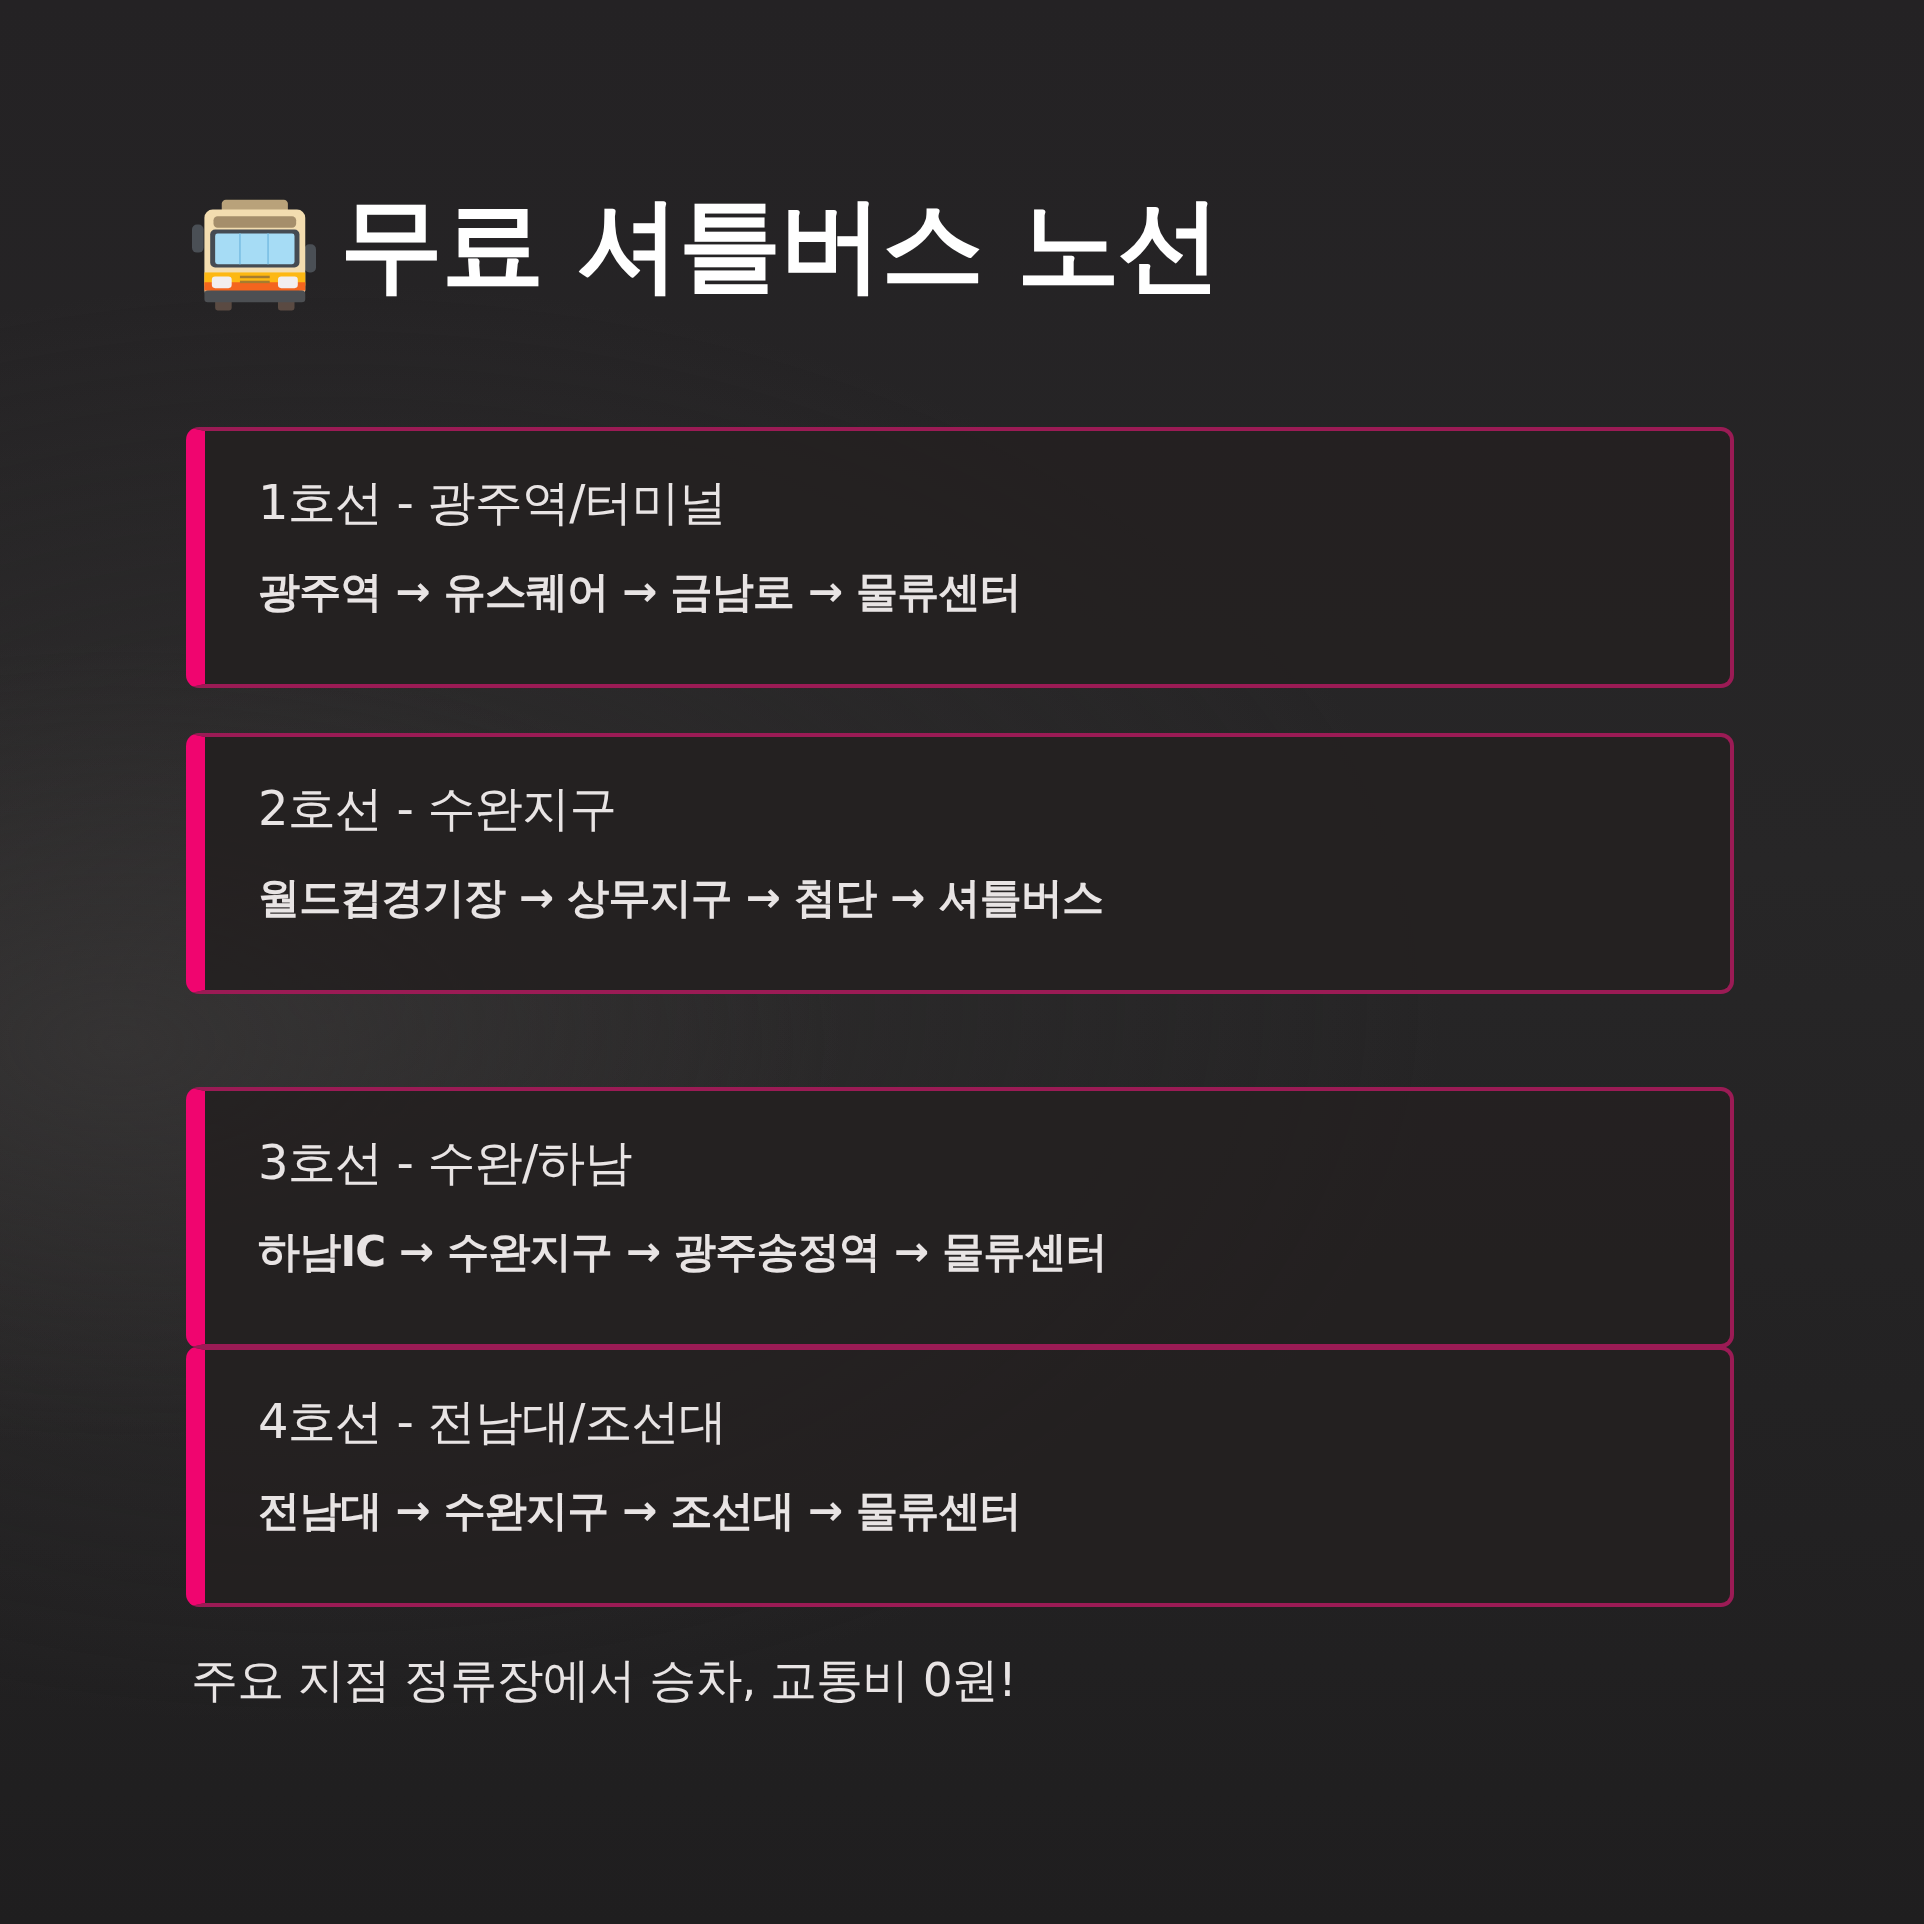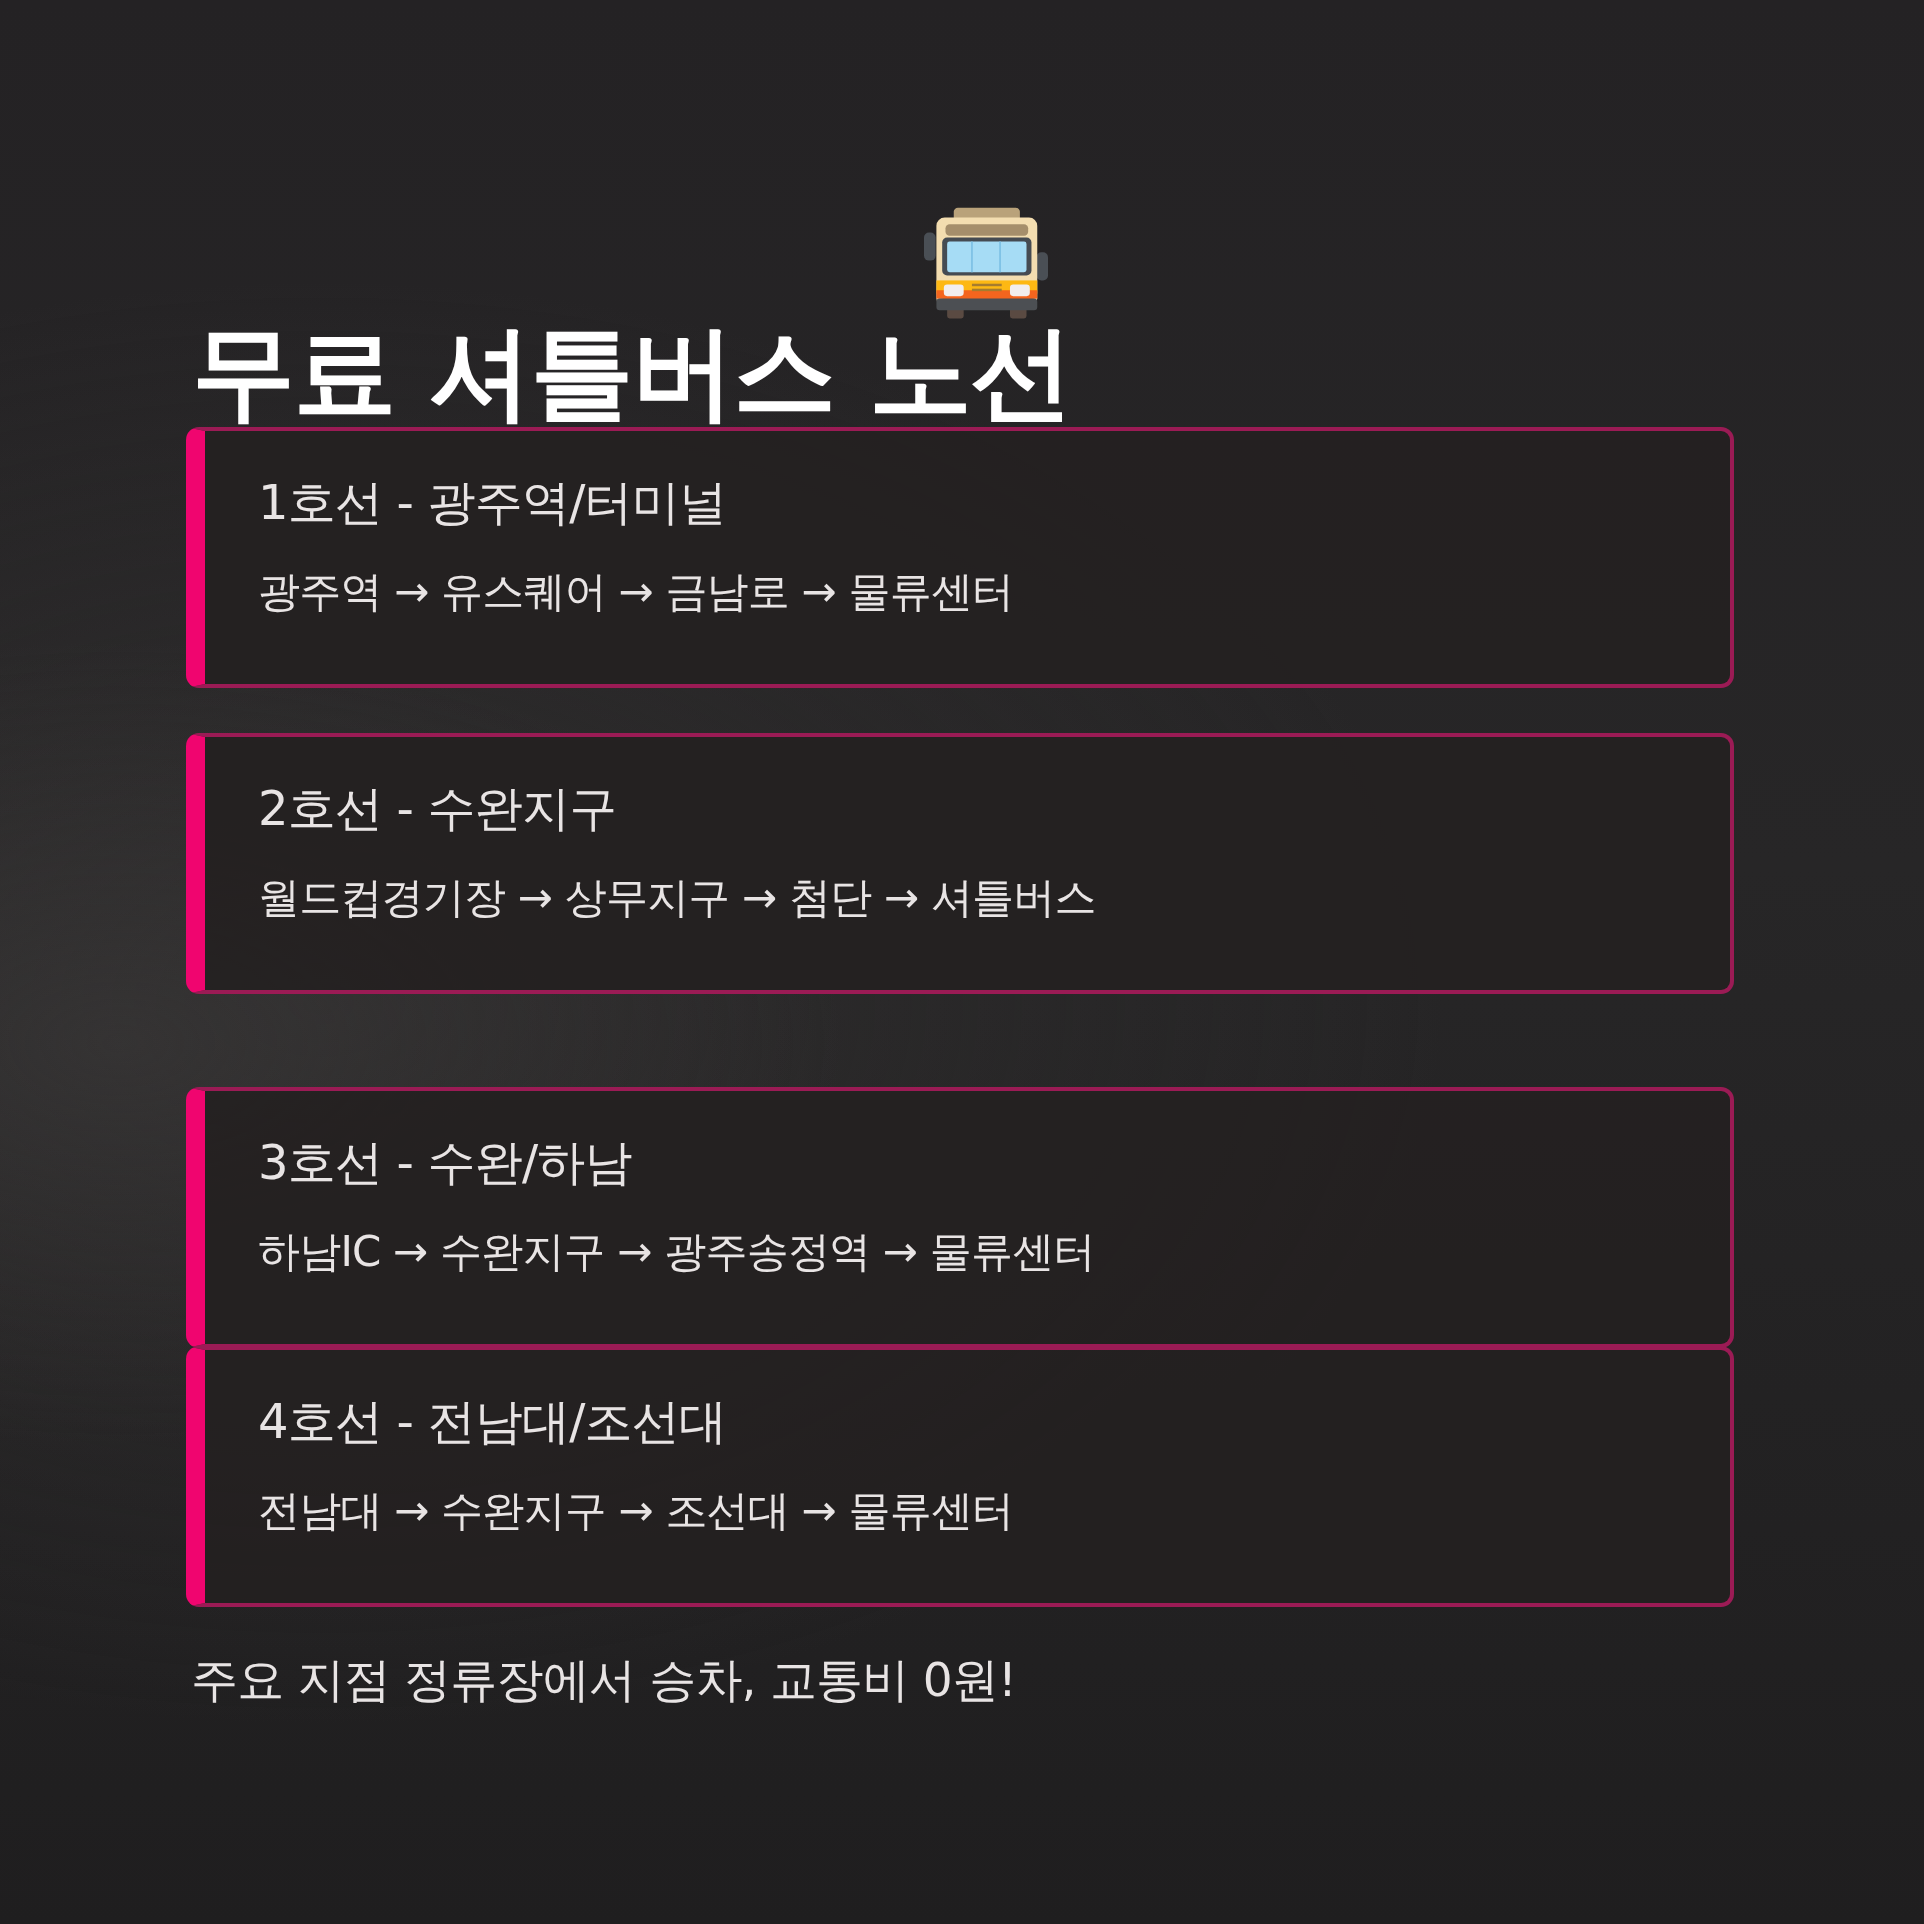--- a/index.html
+++ b/index.html
@@ -14,25 +14,24 @@
       font-family: "DejaVu Sans", "Liberation Sans", sans-serif;
       color: #E8E4E4;
       background:
         radial-gradient(ellipse 722px 401px at 120px 1043px, rgba(60,58,58,0.55) 0%, rgba(60,58,58,0) 100%),
         radial-gradient(ellipse 1123px 722px at 321px 1003px, rgba(50,48,48,0.6) 0%, rgba(50,48,48,0) 100%),
         linear-gradient(180deg, #242224 0%, #272627 45%, #1f1e1f 100%);
     }
     .title-row {
       position: absolute;
       left: 192px;
-      top: 201px;
+      top: 193px;
       height: 128px;
       display: flex;
-      align-items: flex-end;
-      flex-direction: column;
+      align-items: flex-start;
     }
     .title-icon {
       width: 124px;
       height: 120px;
       margin-right: 24px;
       flex: 0 0 auto;
     }
     .title-text {
       font-size: 103px;
       font-weight: bold;
@@ -61,21 +60,21 @@
       letter-spacing: -0.8px;
       white-space: nowrap;
       line-height: 1.1;
       color: #E8E4E4;
     }
     .card-route {
       position: absolute;
       left: 53px;
       top: 138px;
       font-size: 42px;
-      font-weight: normal;
+      font-weight: bold;
       letter-spacing: -0.8px;
       white-space: nowrap;
       line-height: 1.1;
       color: #E8E4E4;
     }
     .footer-note {
       position: absolute;
       left: 191px;
       top: 1654px;
       font-size: 47px;

